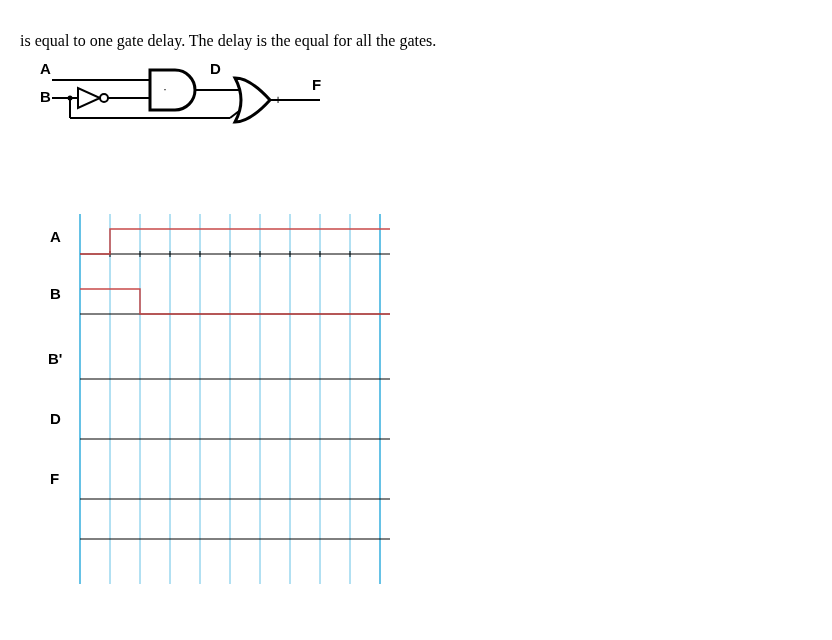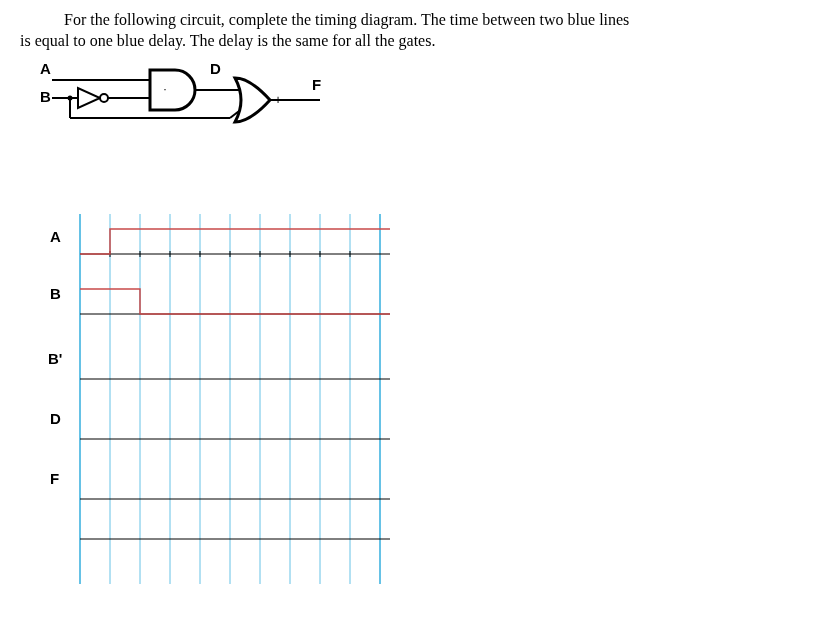--- a/index.html
+++ b/index.html
@@ -28,22 +28,22 @@
     .signal-label {
       font-family: sans-serif;
       font-weight: bold;
       font-size: 15px;
     }
   </style>
 </head>
 <body>
 
 <div class="instruction">
-  <span class="indent">For the following circuit, complete the timing diagram. The time between two blue lines</span><br>
-  <span>is equal to one blue delay. The delay is the same for all the gates.</span>
+  <br>
+  <span>is equal to one gate delay. The delay is the equal for all the gates.</span>
 </div>
 
 <div class="circuit">
   <svg width="320" height="90">
 
     <text x="10" y="14" font-family="sans-serif" font-weight="bold" font-size="15">A</text>
     <line x1="22" y1="20" x2="120" y2="20" stroke="#000" stroke-width="2"></line>
 
     <text x="10" y="42" font-family="sans-serif" font-weight="bold" font-size="15">B</text>
     <line x1="22" y1="38" x2="48" y2="38" stroke="#000" stroke-width="2"></line>

